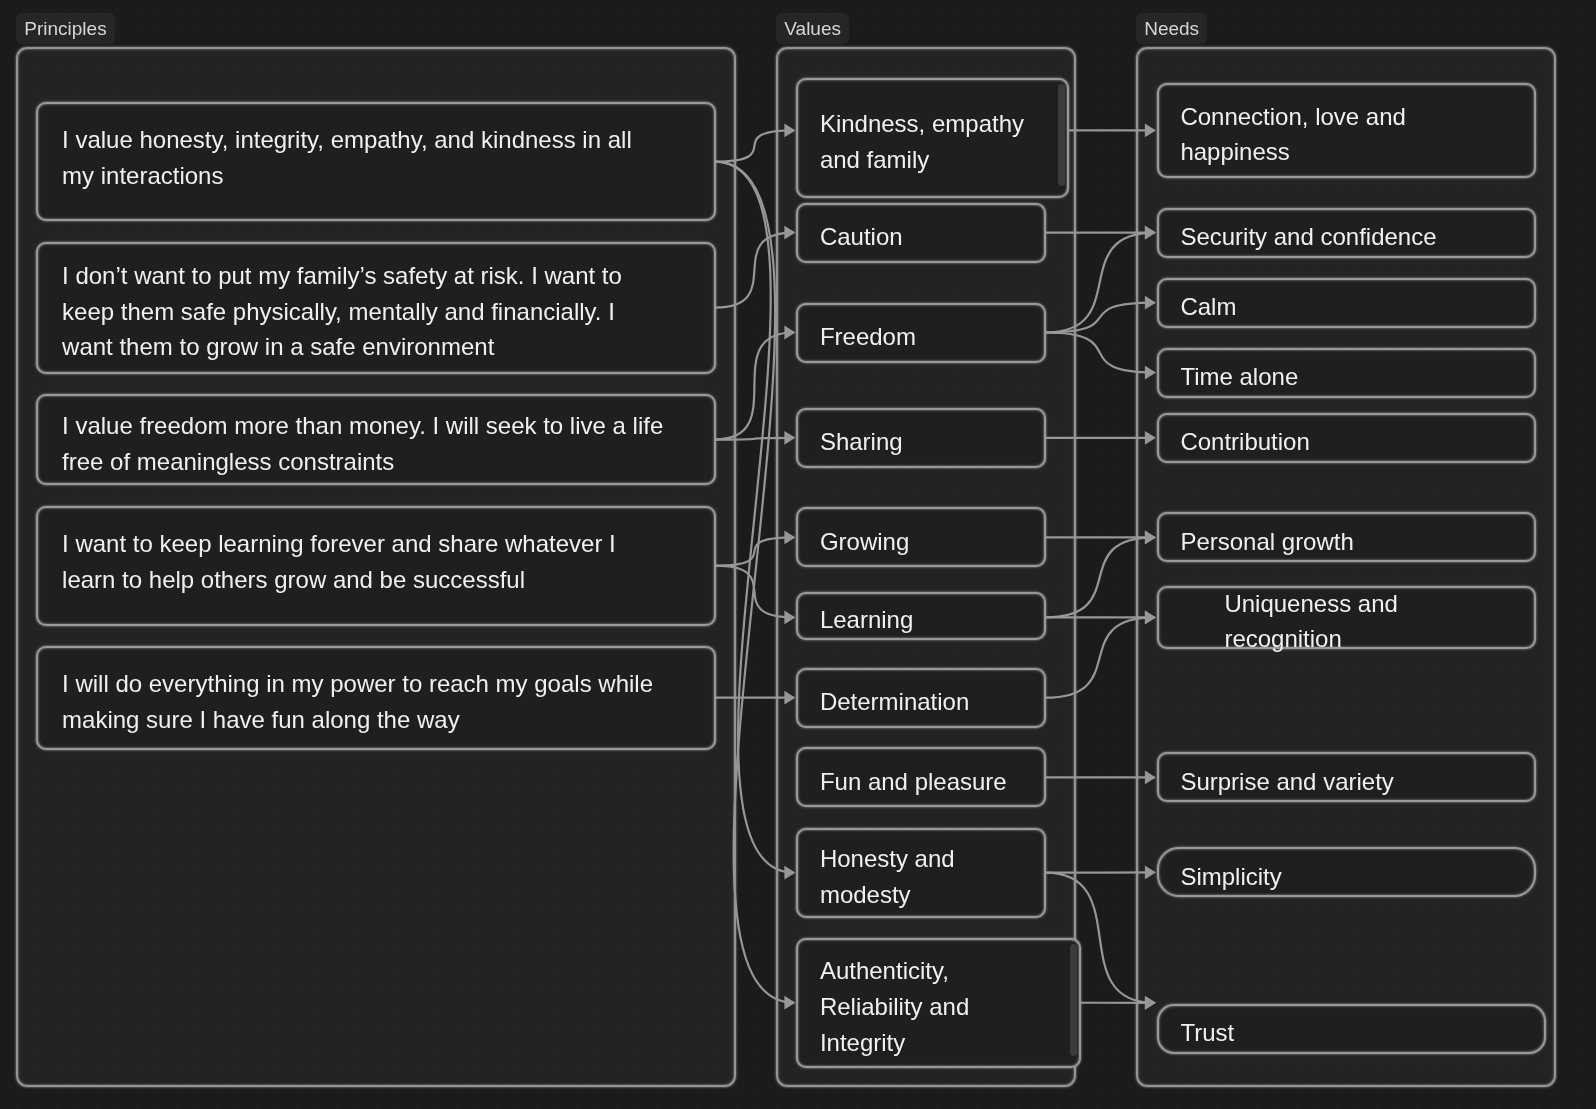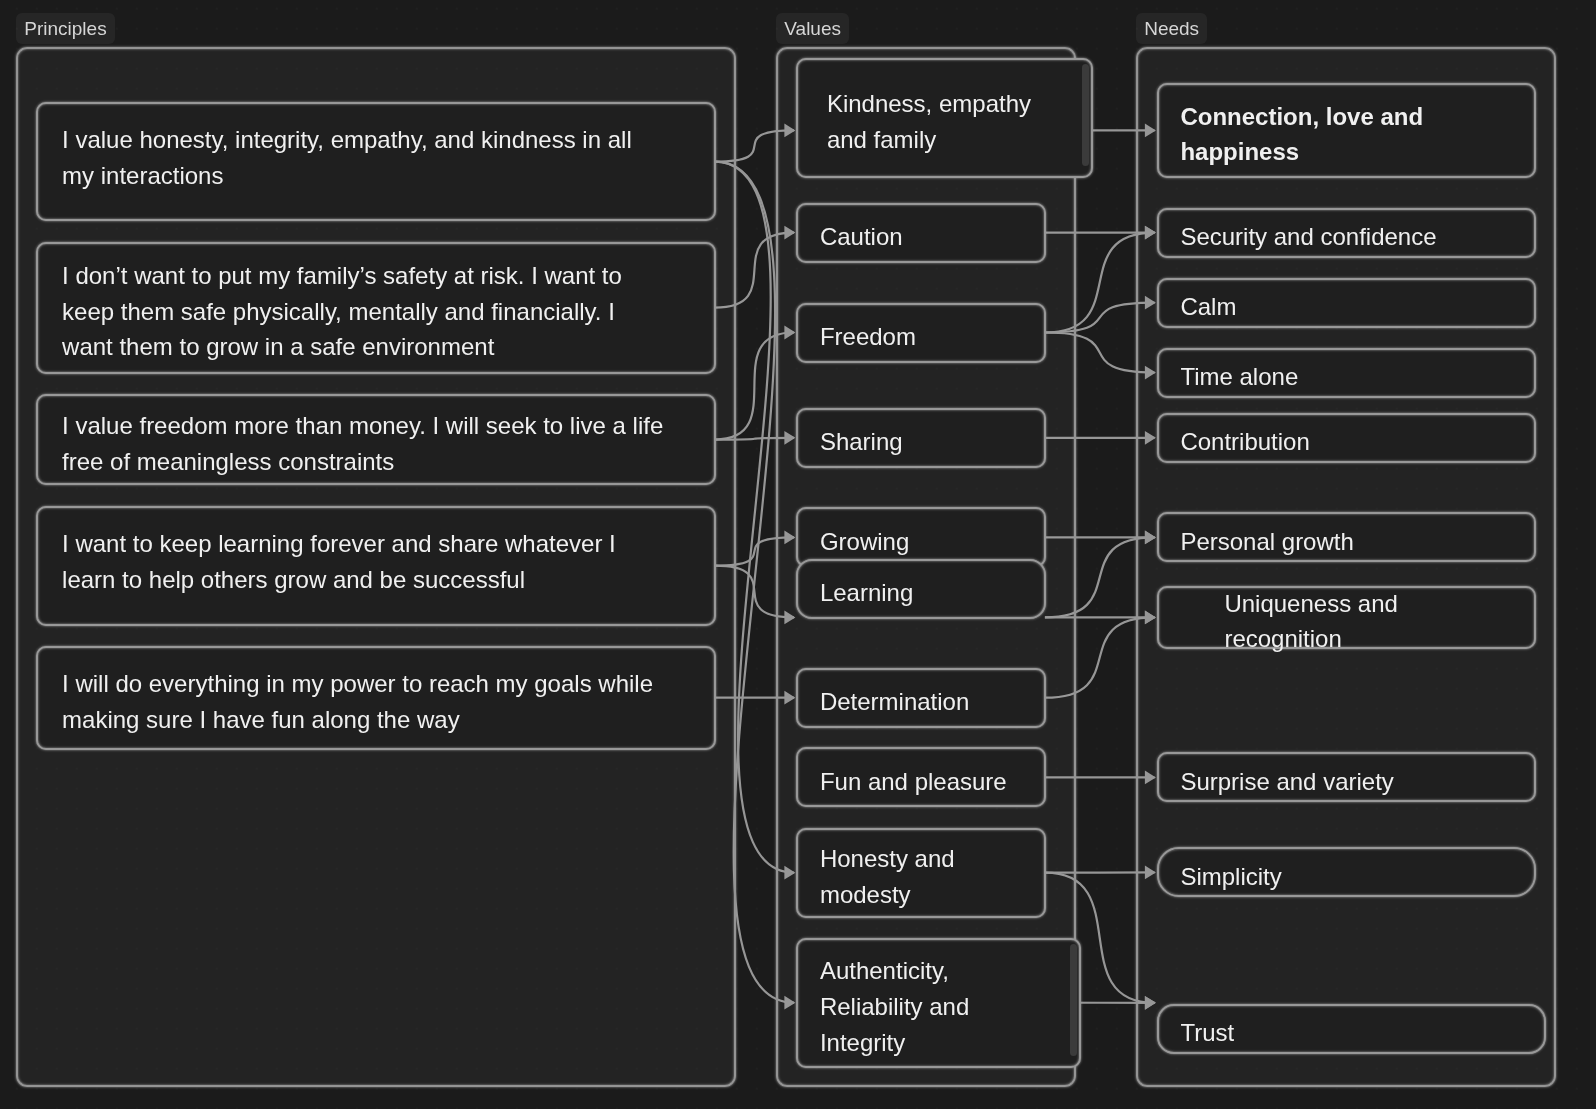--- a/index.html
+++ b/index.html
@@ -97,53 +97,53 @@
       </div>
       <div class="node wide" style="left: 35.9px; top: 393.6px; width: 679.9px; height: 91.9px;">
         <div class="txt">I value freedom more than money. I will seek to live a life free of meaningless constraints</div>
       </div>
       <div class="node wide" style="left: 35.9px; top: 505.6px; width: 679.9px; height: 120.2px;">
         <div class="txt" style="transform: translate3d(0px, -3.7px, 0px);">I want to keep learning forever and share whatever I learn to help others grow and be successful</div>
       </div>
       <div class="node wide" style="left: 35.9px; top: 645.8px; width: 679.9px; height: 103.8px;">
         <div class="txt">I will do everything in my power to reach my goals while making sure I have fun along the way</div>
       </div>
-      <div class="node" style="left: 796.4px; top: 58px; width: 297px; height: 119.6px; padding-left: 7px;">
+      <div class="node" style="left: 796.4px; top: 78px; width: 273px; height: 119.6px;">
         <div class="txt">Kindness, empathy and family</div>
         <div class="sb" style="top: 4.4px; height: 101.6px;"></div>
       </div>
       <div class="node" style="left: 796.4px; top: 202.6px; width: 249.5px; height: 60px;">
         <div class="txt">Caution</div>
       </div>
       <div class="node" style="left: 796.4px; top: 302.5px; width: 249.5px; height: 60px;">
         <div class="txt">Freedom</div>
       </div>
       <div class="node" style="left: 796.4px; top: 407.8px; width: 249.5px; height: 60px;">
         <div class="txt">Sharing</div>
       </div>
       <div class="node" style="left: 796.4px; top: 507.4px; width: 249.5px; height: 60px;">
         <div class="txt">Growing</div>
       </div>
-      <div class="node" style="left: 796.4px; top: 559px; width: 249.5px; height: 60px; border-radius: 16px;">
+      <div class="node" style="left: 796.4px; top: 592px; width: 249.5px; height: 48px;">
         <div class="txt">Learning</div>
       </div>
       <div class="node" style="left: 796.4px; top: 667.7px; width: 249.5px; height: 60px;">
         <div class="txt">Determination</div>
       </div>
       <div class="node" style="left: 796.4px; top: 747.4px; width: 249.5px; height: 60px;">
         <div class="txt">Fun and pleasure</div>
       </div>
       <div class="node" style="left: 796.4px; top: 827.7px; width: 249.5px; height: 90px;">
         <div class="txt">Honesty and modesty</div>
       </div>
       <div class="node" style="left: 796.4px; top: 937.6px; width: 285px; height: 130.2px;">
         <div class="txt">Authenticity, Reliability and Integrity</div>
         <div class="sb" style="top: 4.4px; height: 112px;"></div>
       </div>
-      <div class="node" style="left: 1156.9px; top: 82.8px; width: 379px; height: 95.2px; font-weight: bold;">
+      <div class="node" style="left: 1156.9px; top: 82.8px; width: 379px; height: 95.2px;">
         <div class="txt">Connection, love and happiness</div>
       </div>
       <div class="node" style="left: 1156.9px; top: 207.6px; width: 379px; height: 50px;">
         <div class="txt">Security and confidence</div>
       </div>
       <div class="node" style="left: 1156.9px; top: 277.7px; width: 379px; height: 49.9px;">
         <div class="txt">Calm</div>
       </div>
       <div class="node" style="left: 1156.9px; top: 347.6px; width: 379px; height: 50px;">
         <div class="txt">Time alone</div>

